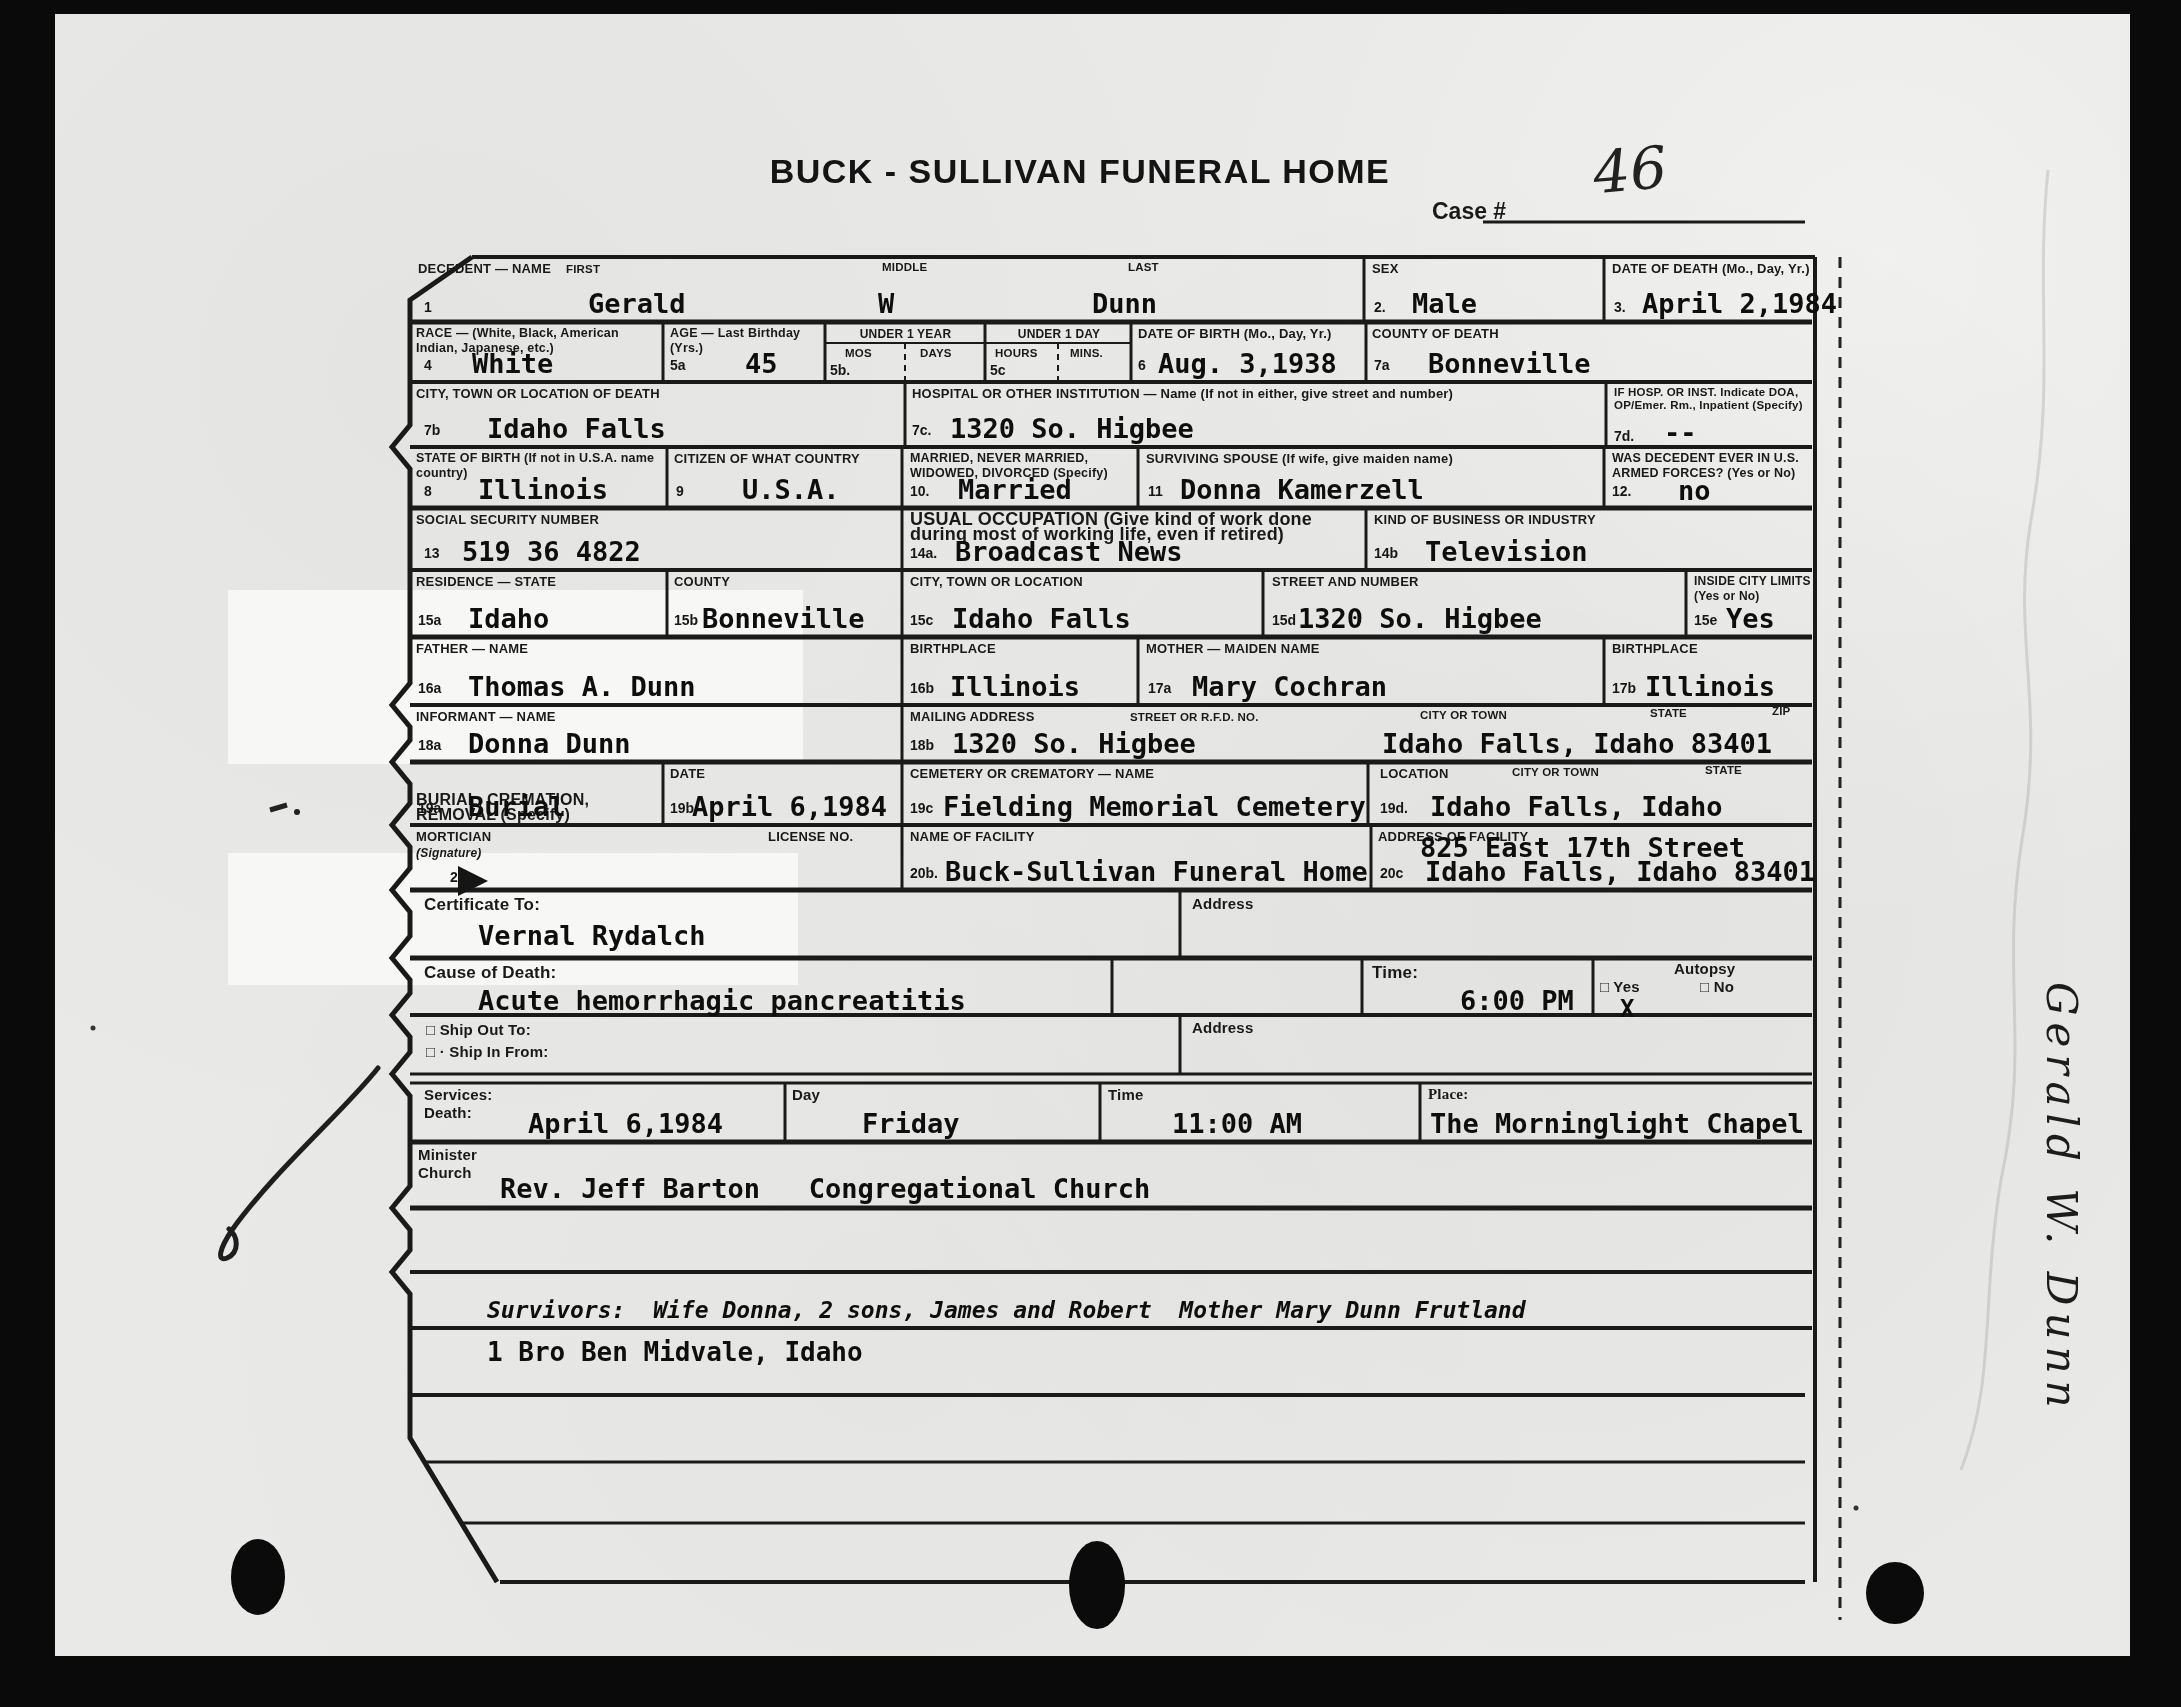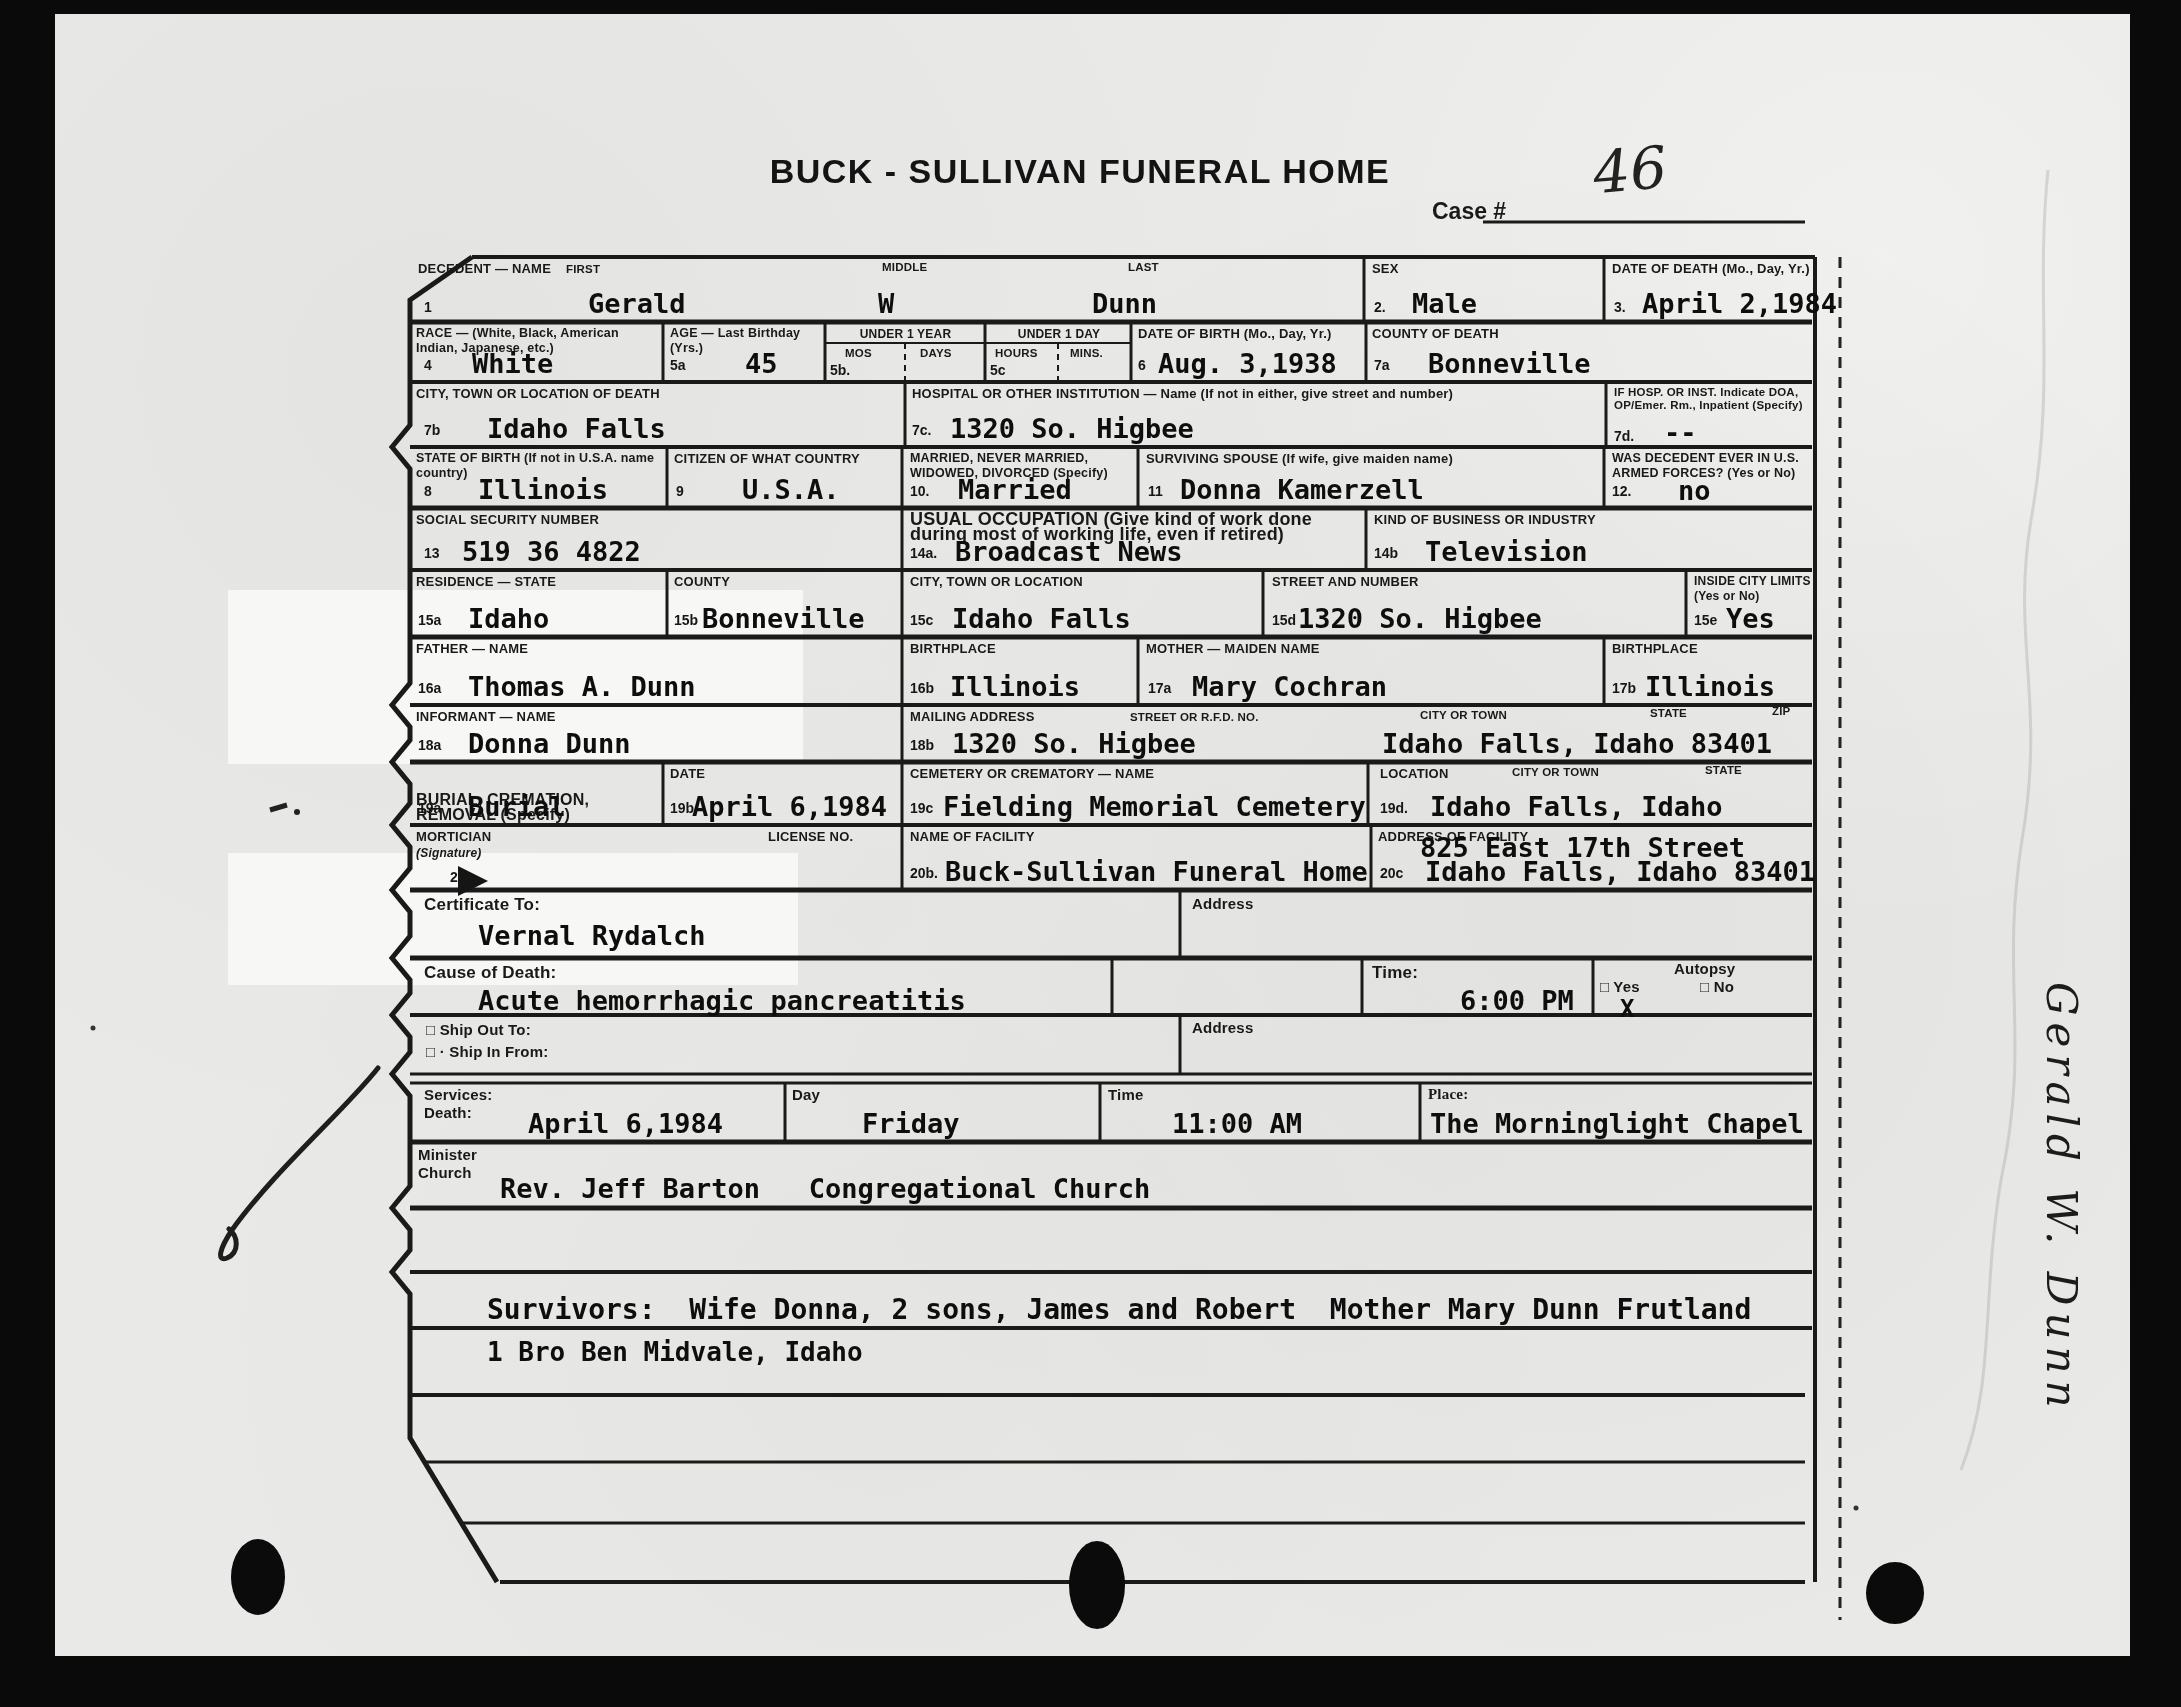--- a/index.html
+++ b/index.html
@@ -298,17 +298,17 @@
   <div class="val" style="left:862px;top:1109px;">Friday</div>
   <div class="lbl md" style="left:1108px;top:1086px;">Time</div>
   <div class="val" style="left:1172px;top:1109px;">11:00 AM</div>
   <div class="lbl md" style="left:1428px;top:1086px;font-family:Liberation Serif, serif;">Place:</div>
   <div class="val" style="left:1430px;top:1109px;">The Morninglight Chapel</div>
 
   <div class="lbl md" style="left:418px;top:1146px;">Minister</div>
   <div class="lbl md" style="left:418px;top:1164px;">Church</div>
   <div class="val" style="left:500px;top:1174px;">Rev. Jeff Barton   Congregational Church</div>
 
-  <div class="val" style="left:487px;top:1295px;font-size:28px;">Survivors:  Wife Donna, 2 sons, James and Robert  Mother Mary Dunn Frutland</div>
+  <div class="val" style="left:487px;top:1295px;font-size:23px;font-style:italic;">Survivors:  Wife Donna, 2 sons, James and Robert  Mother Mary Dunn Frutland</div>
   <div class="val" style="left:487px;top:1337px;font-size:26px;">1 Bro Ben Midvale, Idaho</div>
 
   <div class="margin-note">Gerald W. Dunn</div>
 </div>
 
 </body></html>

